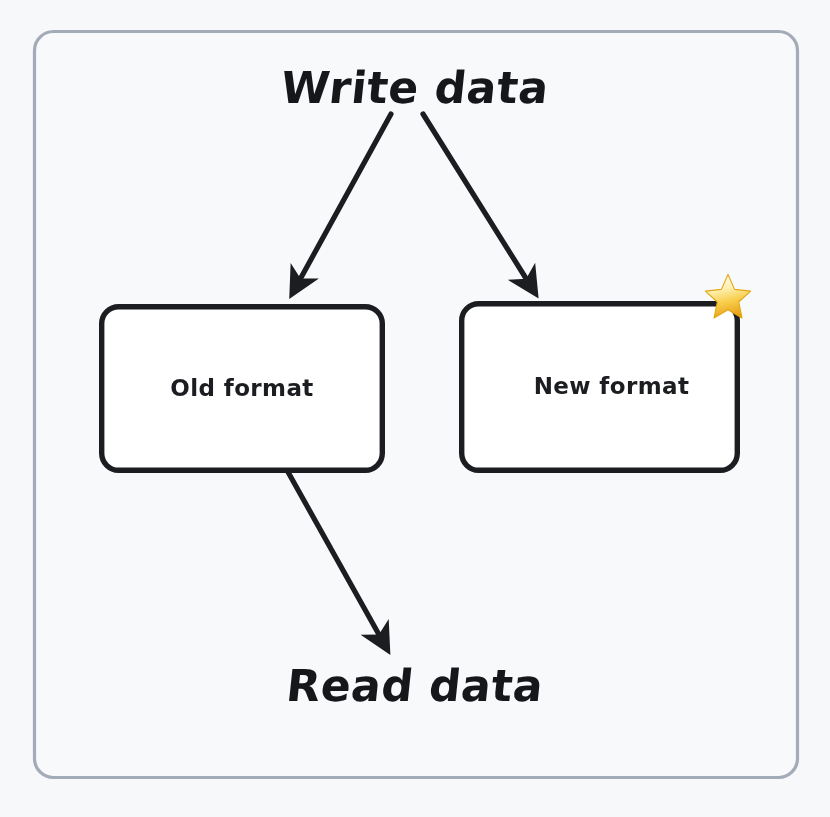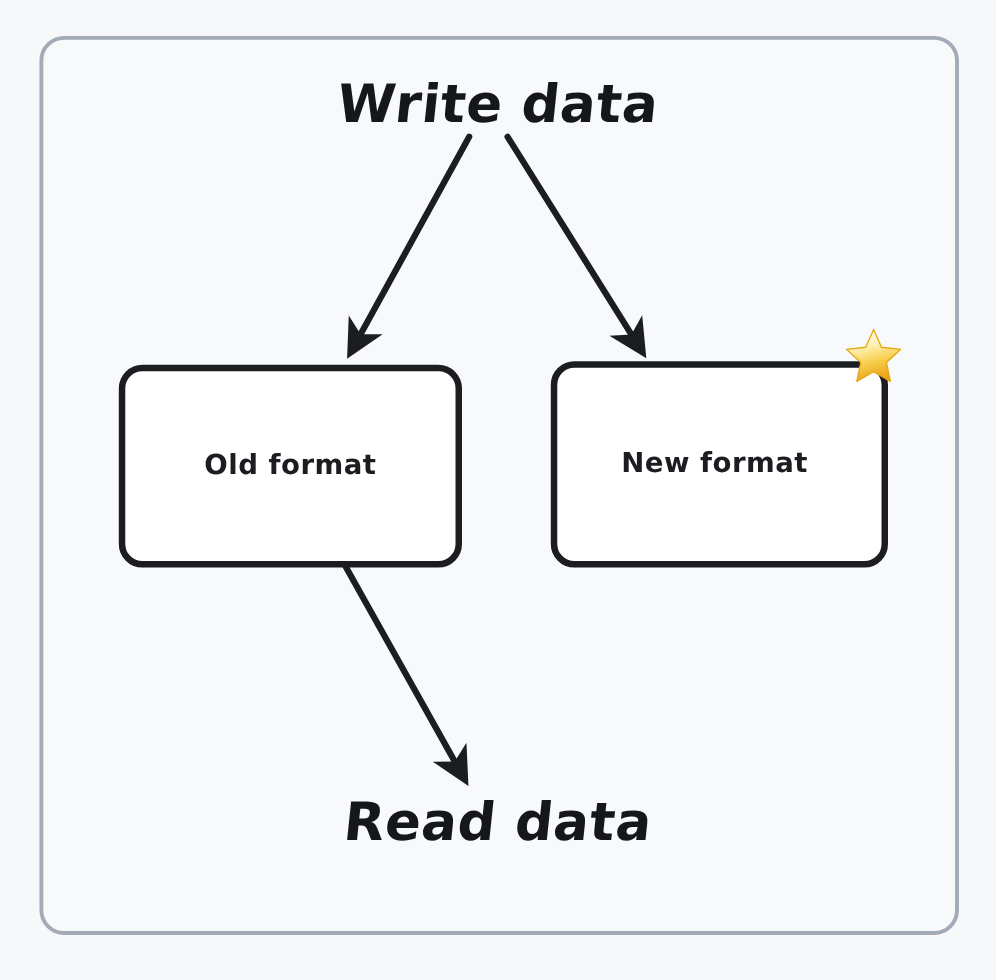--- a/index.html
+++ b/index.html
@@ -55,21 +55,21 @@
     left: 0;
     top: 660px;
     width: 830px;
   }
   #label-old {
     left: 100px;
     top: 375px;
     width: 284px;
   }
   #label-new {
-    left: 444px;
+    left: 460px;
     top: 373px;
     width: 303px;
     text-align: center;
   }
   #star-badge {
     position: absolute;
     left: 703px;
     top: 273px;
     width: 50px;
     height: 48px;

